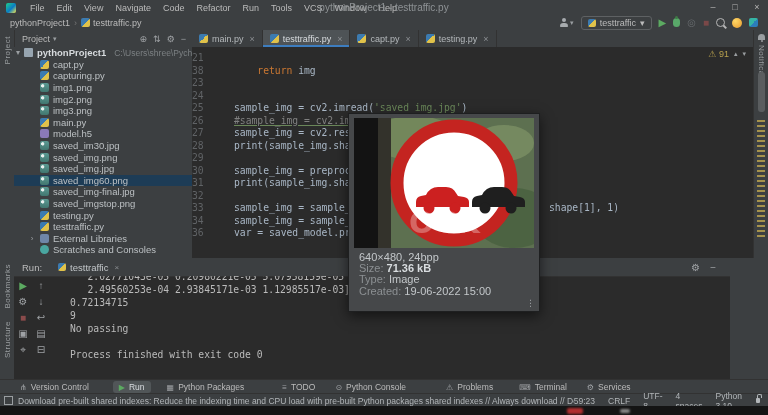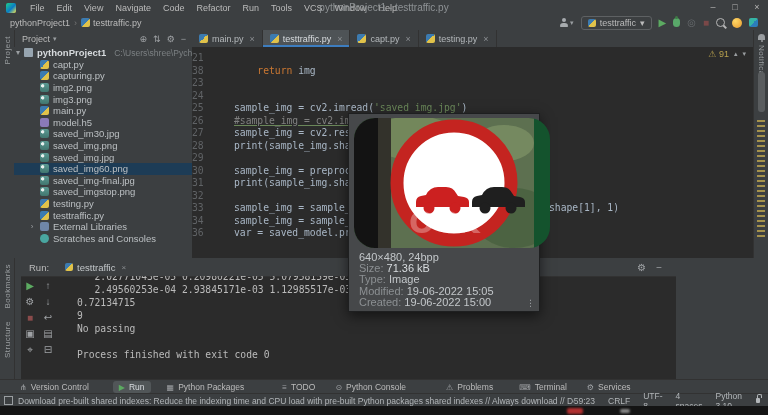--- a/index.html
+++ b/index.html
@@ -77,26 +77,26 @@
   .eline .code{margin-left:14px;}
   .tok-plain{color:#a9b7c6;} .tok-kw{color:#cc7832;} .tok-num{color:#6897bb;}
   .tok-comment{color:#808080;} .tok-str{color:#6a8759;}
   .tok-comment-u{color:#808080;text-decoration:underline;text-decoration-color:#6a8759;}
   .gapseg{display:inline-block;width:175px;}
   #warn-badge{position:absolute;right:22px;top:49px;display:flex;align-items:center;gap:3px;font-size:9px;color:#b8a14e;z-index:3;}
   #warn-badge .nav{color:#9a9ea1;font-size:7px;margin-left:2px;}
   
   #popup{left:348px;top:113px;width:190px;height:197px;background:#46484a;border:1px solid #1e1f20;
          box-shadow:0 4px 12px rgba(0,0,0,.55);z-index:10;}
-  #popup-img{position:absolute;left:5px;top:4px;width:196px;height:130px;overflow:hidden;background:#14532d;border-radius:21px;}
+  #popup-img{position:absolute;left:5px;top:4px;width:180px;height:130px;overflow:hidden;background:#1d4ed8;}
   #popup-details{position:absolute;left:10px;top:138px;right:6px;font-size:11px;line-height:11.2px;}
-  .pd-lab{color:#8c9093;} .pd-val{color:#c3c7ca;} .pd-strong{color:#d8dcdf;font-weight:normal;}
+  .pd-lab{color:#8c9093;} .pd-val{color:#c3c7ca;} .pd-strong{color:#d8dcdf;font-weight:bold;}
   #popup-kebab{position:absolute;right:4px;bottom:3px;color:#9a9ea1;font-size:9px;}
   
-  #console{left:21px;top:258px;width:655px;height:121px;background:#2b2b2b;}
+  #console{left:14px;top:258px;width:716px;height:121px;background:#2b2b2b;}
   #console-header{position:absolute;left:0;top:0;width:100%;height:18px;background:#3c3f41;border-bottom:1px solid #323232;display:flex;align-items:center;}
   #console-header .run-label{margin-left:8px;font-size:9.5px;color:#bbbbbb;}
   #console-tab{display:flex;align-items:center;gap:4px;margin-left:10px;padding:0 6px;height:100%;font-size:9.5px;color:#c3c7ca;}
   #console-tab .tclose{font-size:8px;}
   #console-header .hdr-icons{margin-left:auto;margin-right:14px;display:flex;gap:10px;color:#9fa2a5;font-size:10px;}
   #console-toolbar{position:absolute;left:0;top:18px;bottom:0;width:36px;display:flex;}
   .ct-col{width:18px;display:flex;flex-direction:column;align-items:center;padding-top:4px;gap:5px;}
   .ct-ico{font-size:10px;line-height:11px;color:#9fa2a5;}
   #console-out{position:absolute;left:40px;top:18px;right:0;bottom:0;overflow:hidden;
      font-family:"DejaVu Sans Mono","Liberation Mono",monospace;font-size:9.7px;line-height:13px;color:#bbbbbb;padding-left:16px;}
@@ -229,20 +229,24 @@
       <div class="trow">
         <span class="fi fi-py"></span>
         <span>capt.py</span>
       </div>
       <div class="trow">
         <span class="fi fi-py"></span>
         <span>capturing.py</span>
       </div>
       <div class="trow">
         <span class="fi fi-img"></span>
+        <span>img1.png</span>
+      </div>
+      <div class="trow">
+        <span class="fi fi-img"></span>
         <span>img2.png</span>
       </div>
       <div class="trow">
         <span class="fi fi-img"></span>
         <span>img3.png</span>
       </div>
       <div class="trow">
         <span class="fi fi-py"></span>
         <span>main.py</span>
       </div>
@@ -379,21 +383,20 @@
           <circle cx="131" cy="90" r="5.5"></circle>
           <circle cx="157" cy="90" r="5.5"></circle>
         </g>
         <text x="55" y="115" font-size="30" font-family="DejaVu Sans, sans-serif" font-weight="bold" fill="#ffffff" opacity="0.3" id="wm-text">OCK</text>
       </svg>
     </div>
     <div id="popup-details">
       <div class="pd-val">640×480, 24bpp</div>
       <div><span class="pd-lab">Size:</span> <span class="pd-strong">71.36 kB</span></div>
       <div><span class="pd-lab">Type:</span> <span class="pd-val">Image</span></div>
-      <div><span class="pd-lab">Modified:</span> <span class="pd-val">19-06-2022 15:05</span></div>
       <div><span class="pd-lab">Created:</span> <span class="pd-val">19-06-2022 15:00</span></div>
     </div>
     <div id="popup-kebab">⋮</div>
   </div>
 
   <div id="twbar" class="abs">
       <div class="tw-item" style="margin-left: 14px;">
         <span class="tw-ico">⋔</span>
         <span>Version Control</span>
       </div>

